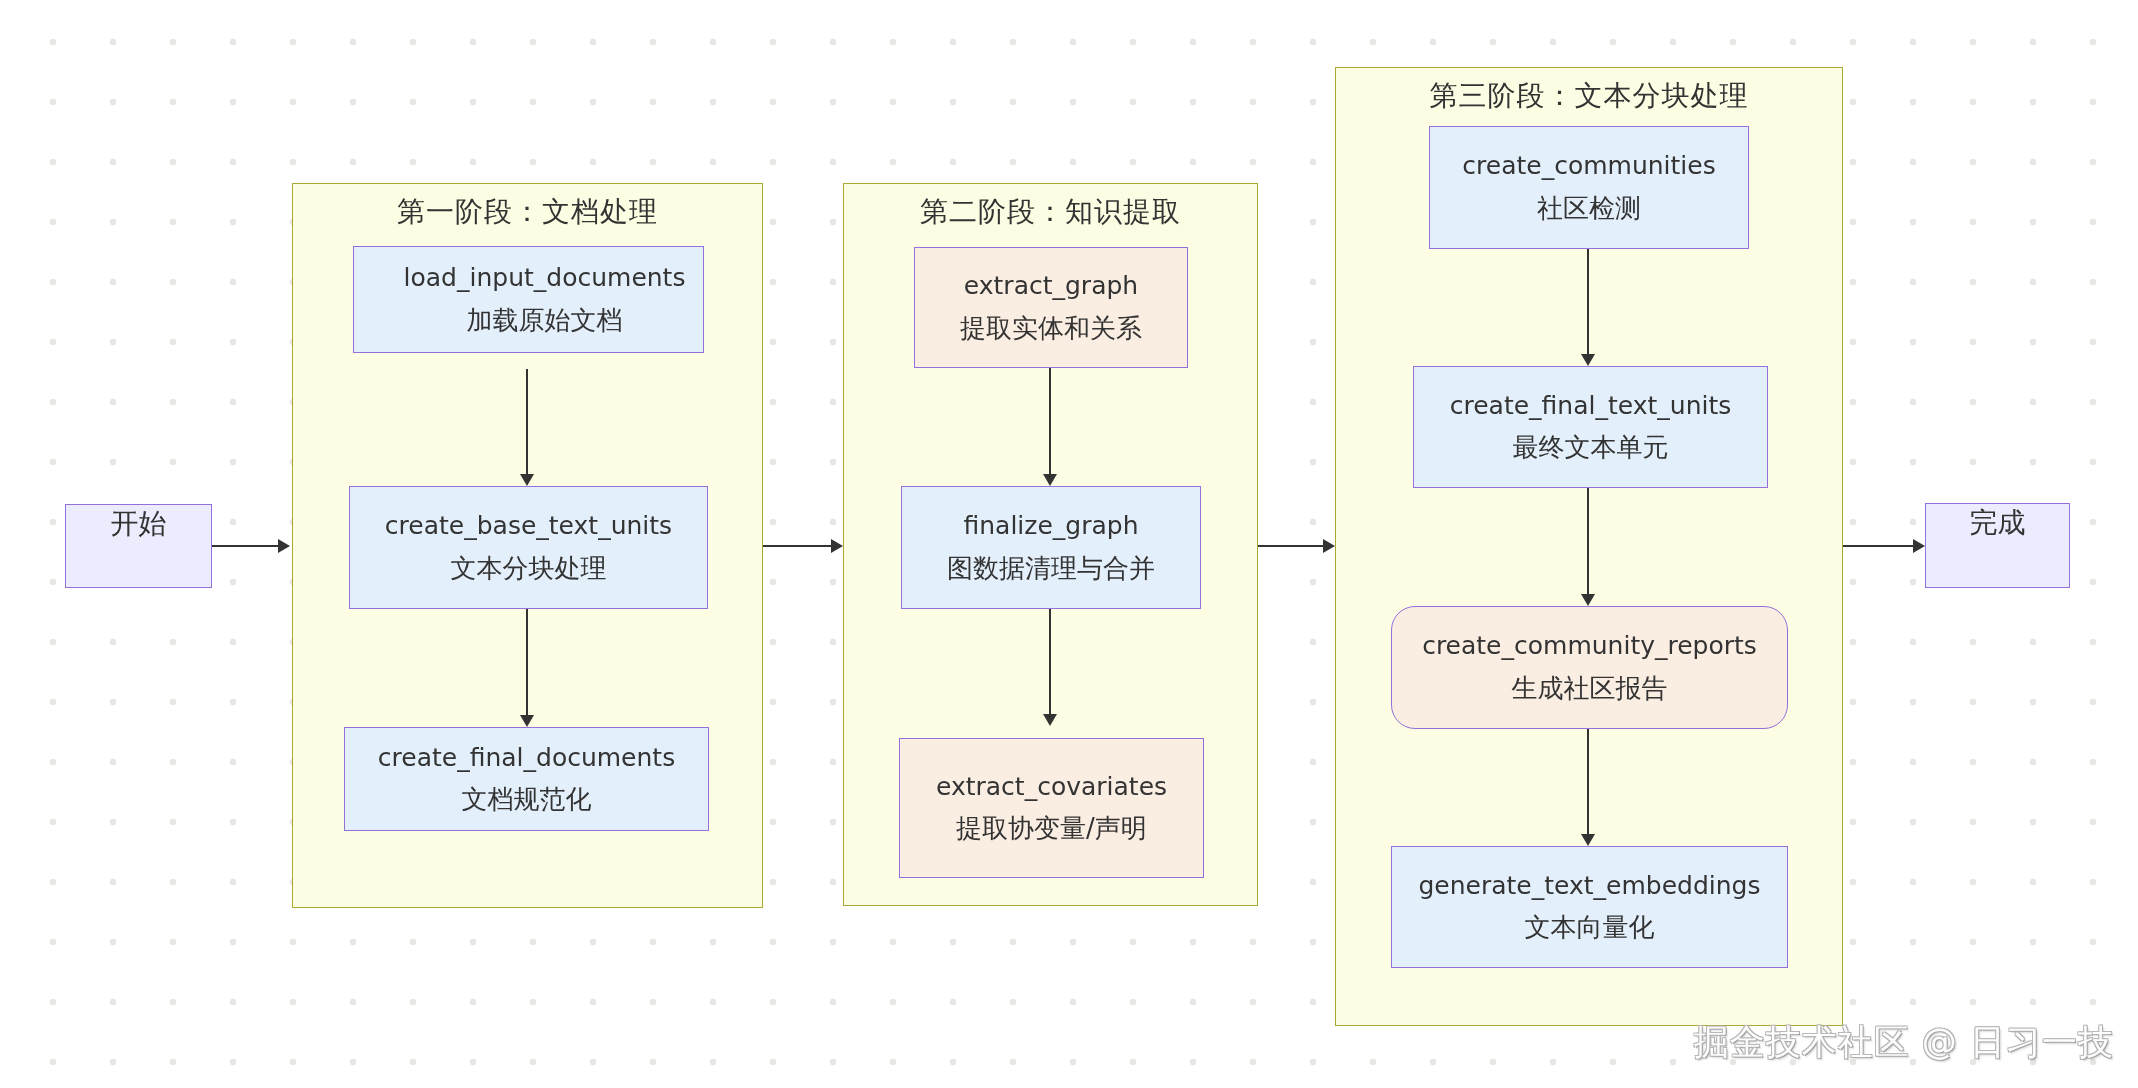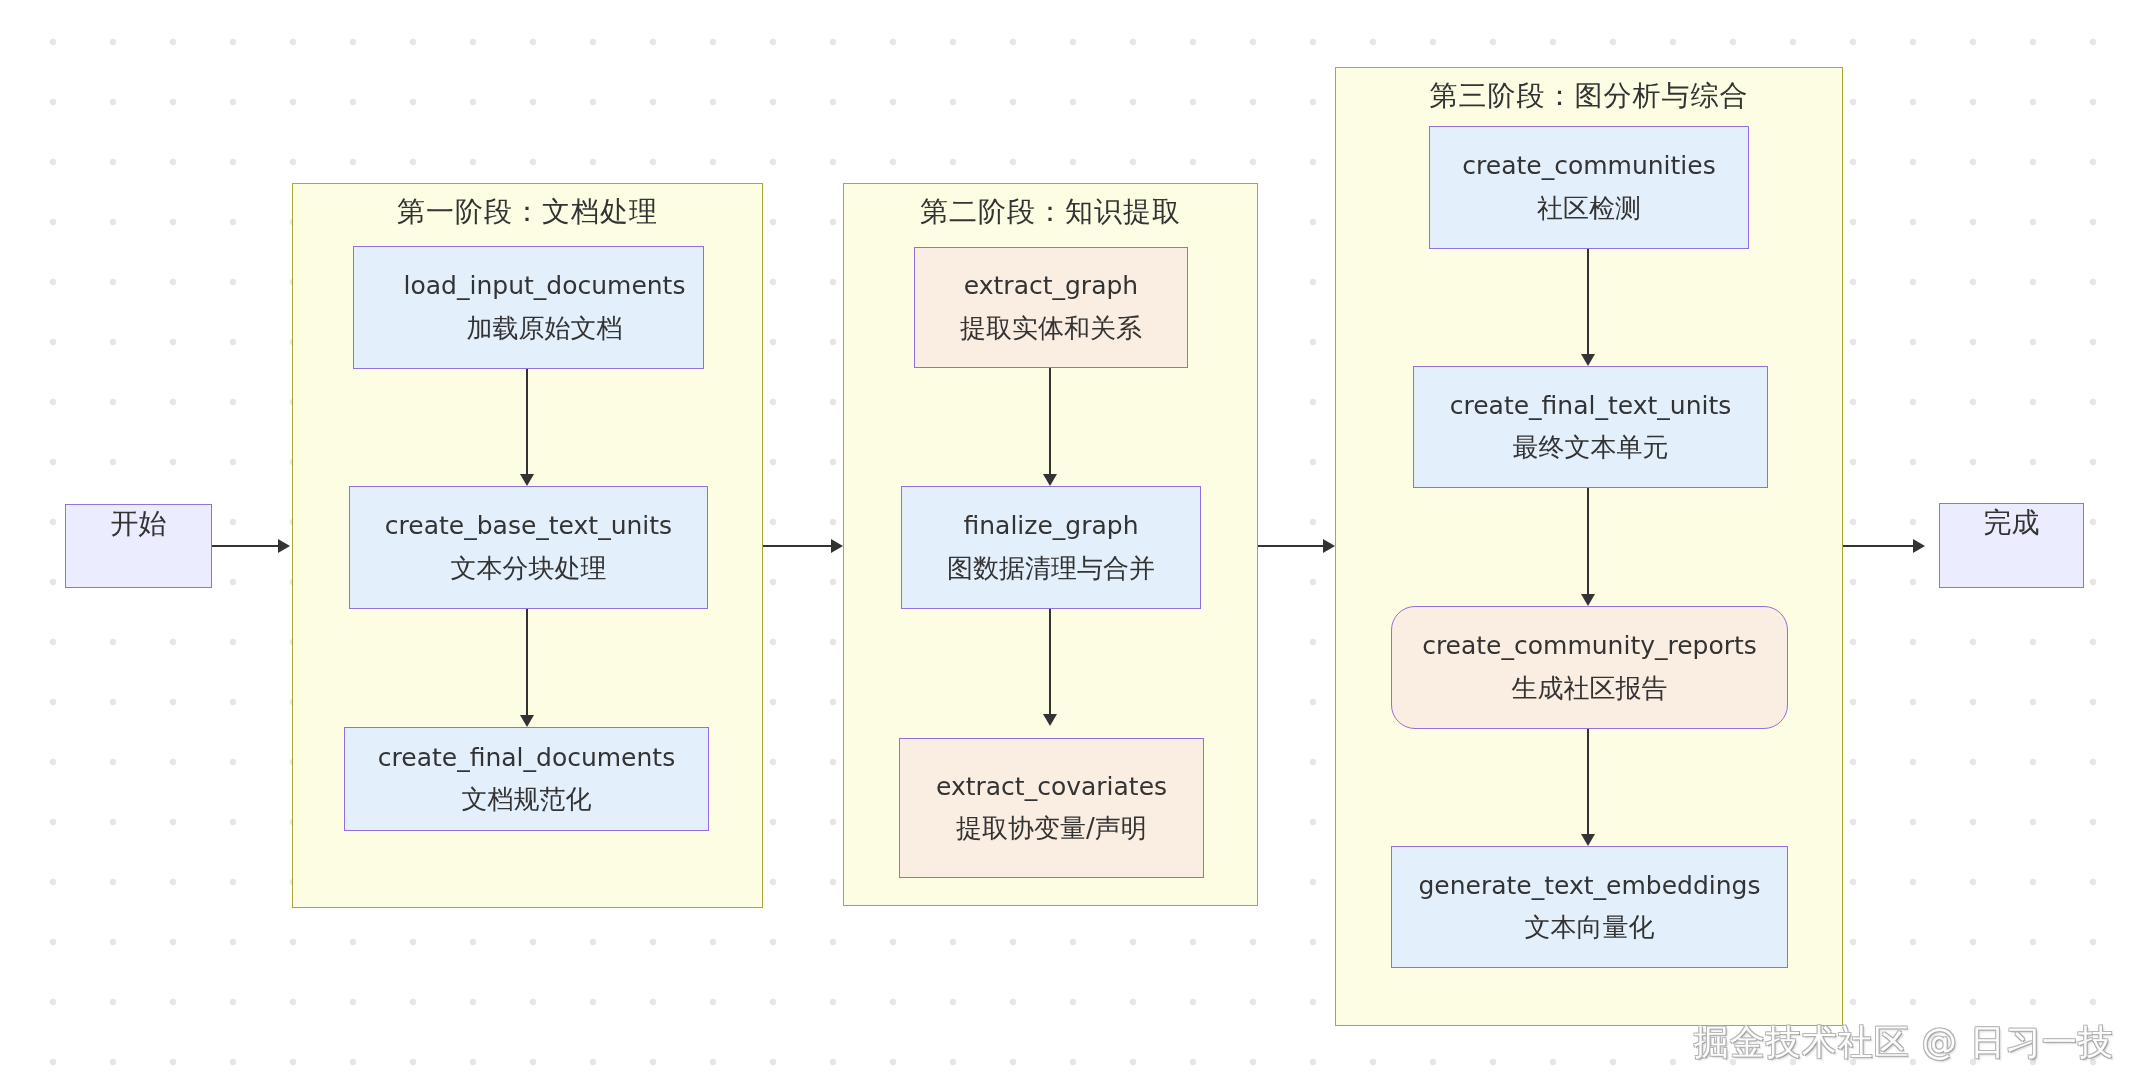--- a/index.html
+++ b/index.html
@@ -117,21 +117,21 @@
 
 <div class="canvas">
 
   <div class="terminal" style="left:65px; top:504px; width:147px; height:84px;">
     <span>开始</span>
   </div>
 
   <div class="stage" style="left:292px; top:183px; width:471px; height:725px;">
     <span class="stage-title">第一阶段：文档处理</span>
 
-    <div class="node blue" style="left:60px; top:62px; width:351px; height:123px;padding-left:32px;">
+    <div class="node blue" style="left:60px; top:62px; width:351px; height:107px;padding-left:32px;">
       <span class="en">load_input_documents</span>
       <span class="zh">加载原始文档</span>
     </div>
 
     <div class="v-arrow" style="left:233px; top:185px; height:105px;"></div>
 
     <div class="node blue" style="left:56px; top:302px; width:359px; height:123px;">
       <span class="en">create_base_text_units</span>
       <span class="zh">文本分块处理</span>
     </div>
@@ -161,21 +161,21 @@
 
     <div class="v-arrow" style="left:205px; top:425px; height:105px;"></div>
 
     <div class="node peach" style="left:55px; top:542px; width:305px; height:140px;margin-top:12px;">
       <span class="en">extract_covariates</span>
       <span class="zh">提取协变量/声明</span>
     </div>
   </div>
 
   <div class="stage" style="left:1335px; top:67px; width:508px; height:959px;">
-    <span class="stage-title">第三阶段：图分析与综合</span>
+    <span class="stage-title">第三阶段：文本分块处理</span>
 
     <div class="node blue" style="left:93px; top:58px; width:320px; height:123px;">
       <span class="en">create_communities</span>
       <span class="zh">社区检测</span>
     </div>
 
     <div class="v-arrow" style="left:251px; top:181px; height:105px;"></div>
 
     <div class="node blue" style="left:77px; top:298px; width:355px; height:122px;">
       <span class="en">create_final_text_units</span>
@@ -190,21 +190,21 @@
     </div>
 
     <div class="v-arrow" style="left:251px; top:661px; height:105px;"></div>
 
     <div class="node blue" style="left:55px; top:778px; width:397px; height:122px;">
       <span class="en">generate_text_embeddings</span>
       <span class="zh">文本向量化</span>
     </div>
   </div>
 
-  <div class="terminal" style="left:1925px; top:503px; width:145px; height:85px;margin-left:14px;">
+  <div class="terminal" style="left:1925px; top:503px; width:145px; height:85px;">
     <span>完成</span>
   </div>
 
   <div class="h-arrow" style="left:212px; top:545px; width:66px;"></div>
   <div class="h-arrow" style="left:763px; top:545px; width:68px;"></div>
   <div class="h-arrow" style="left:1258px; top:545px; width:65px;"></div>
   <div class="h-arrow" style="left:1843px; top:545px; width:70px;"></div>
 
   <div class="watermark">掘金技术社区 @ 日习一技</div>
 

